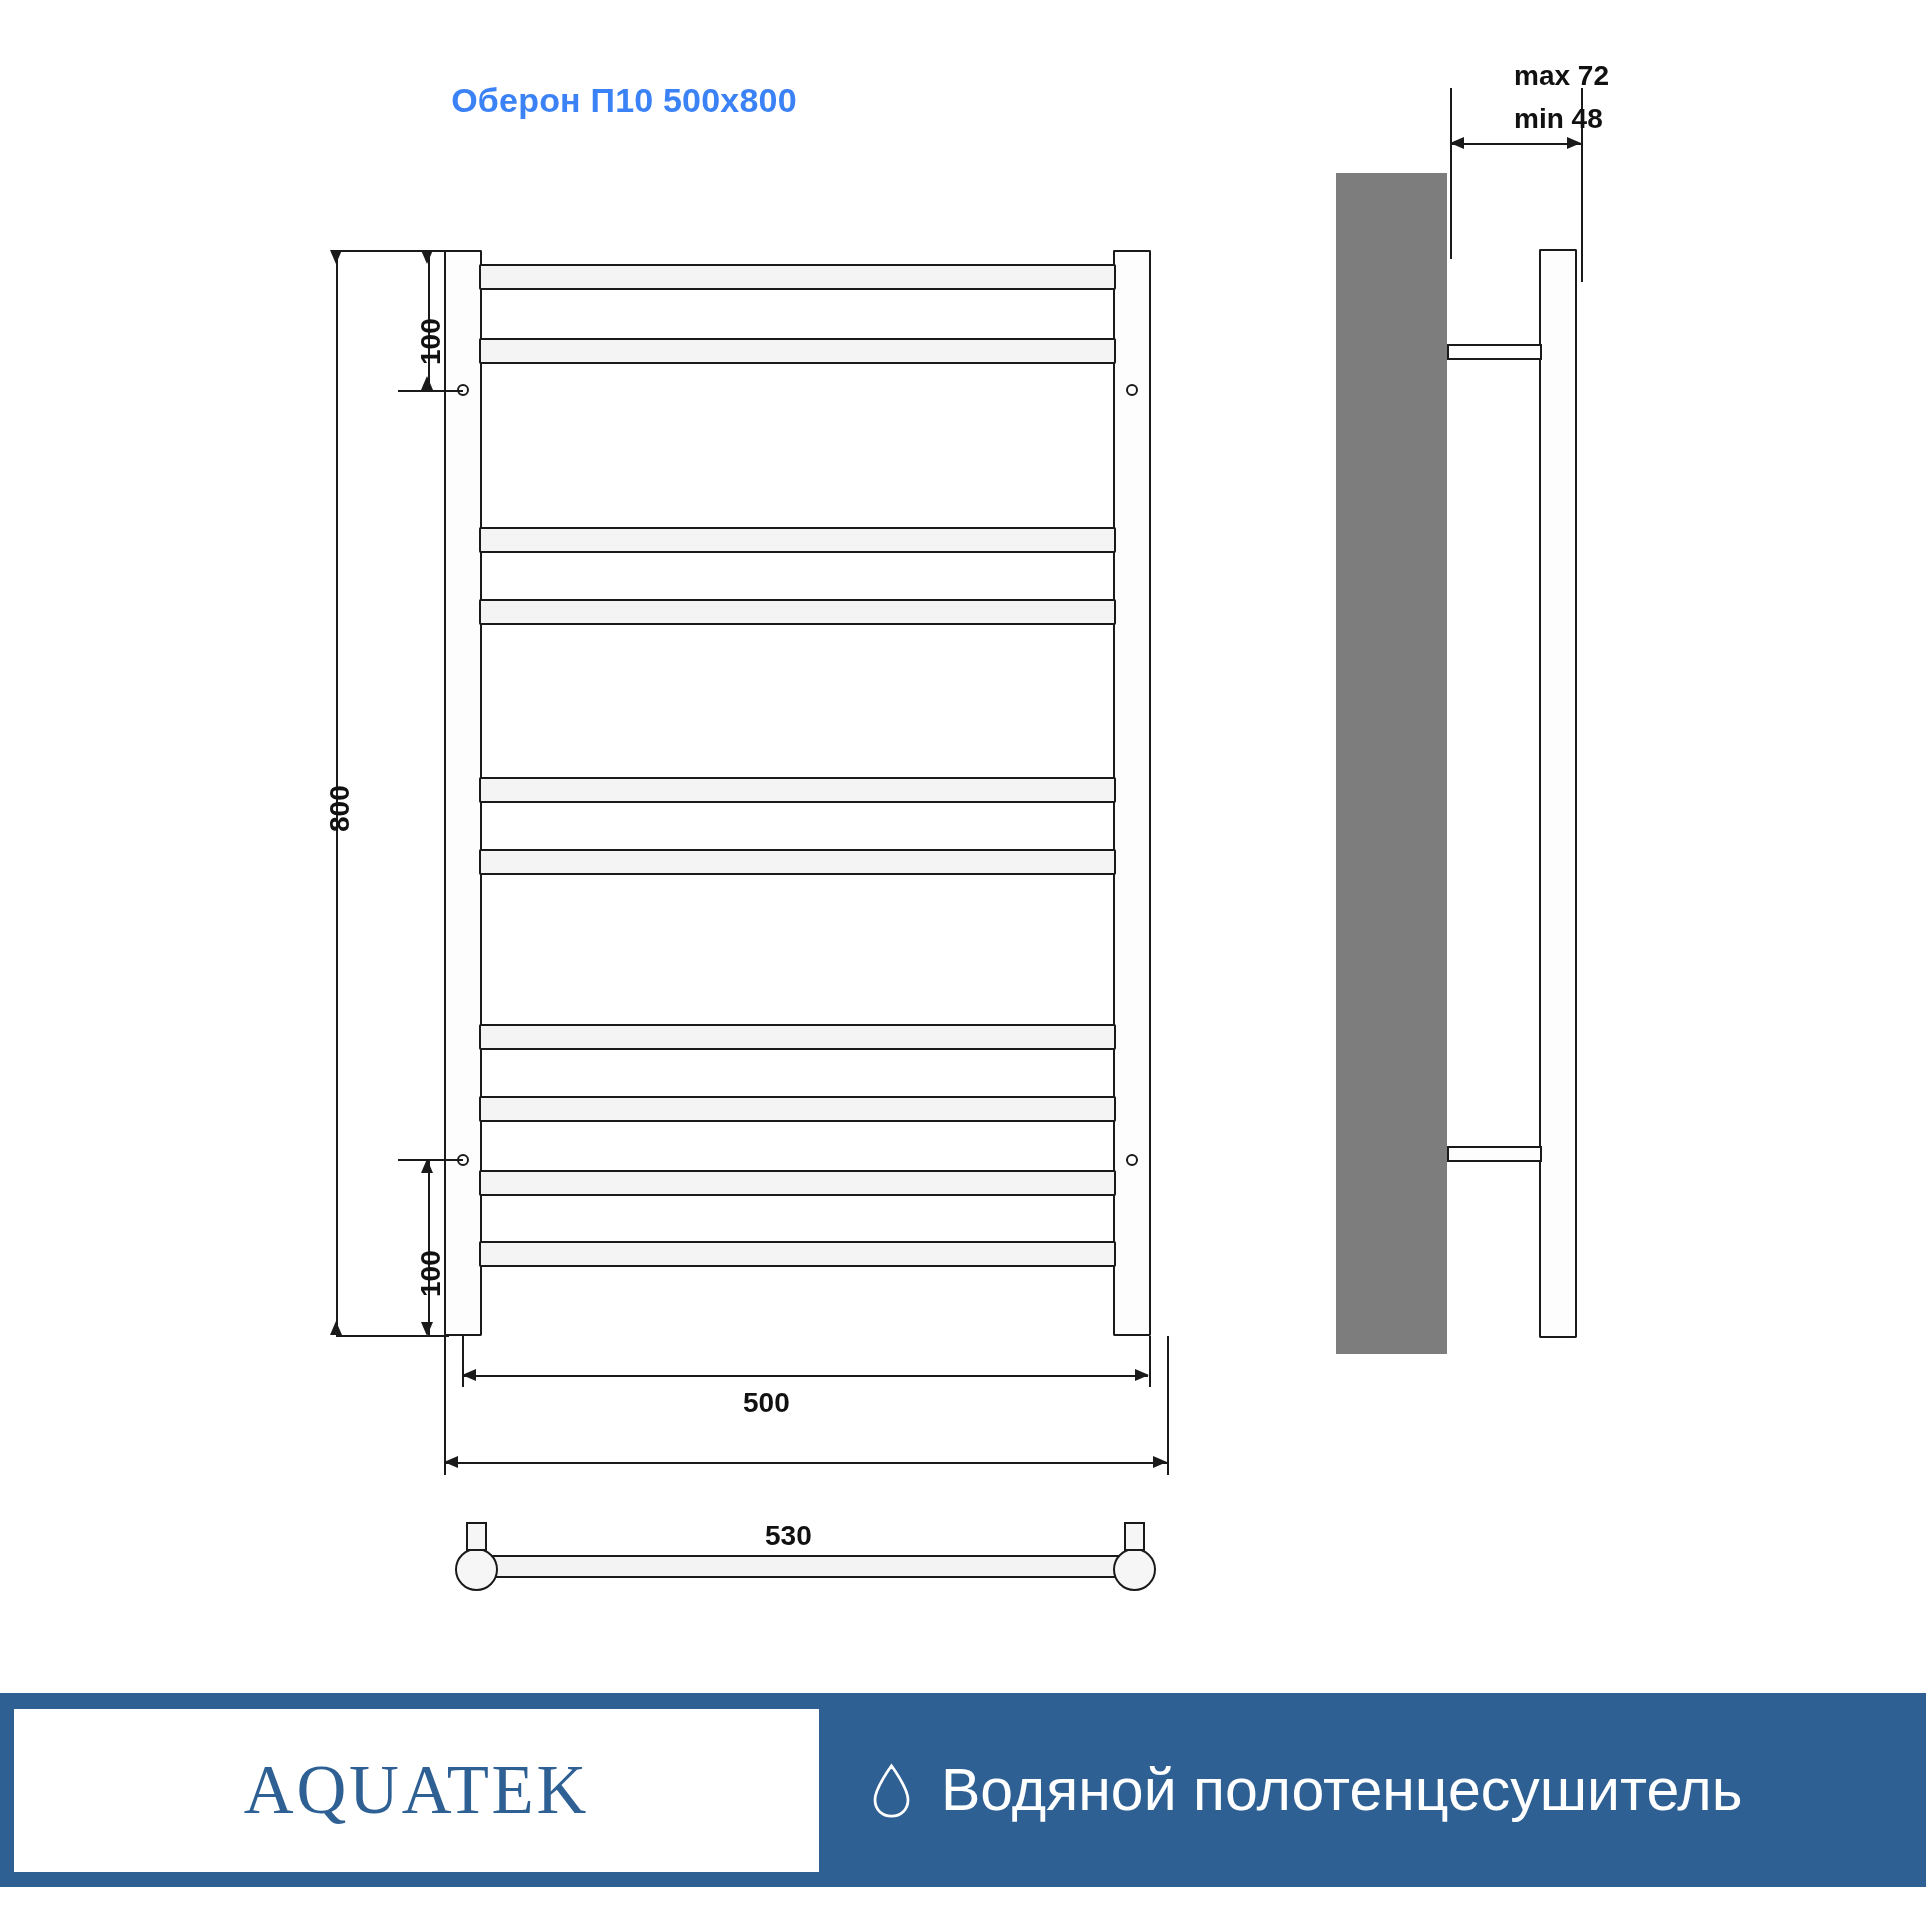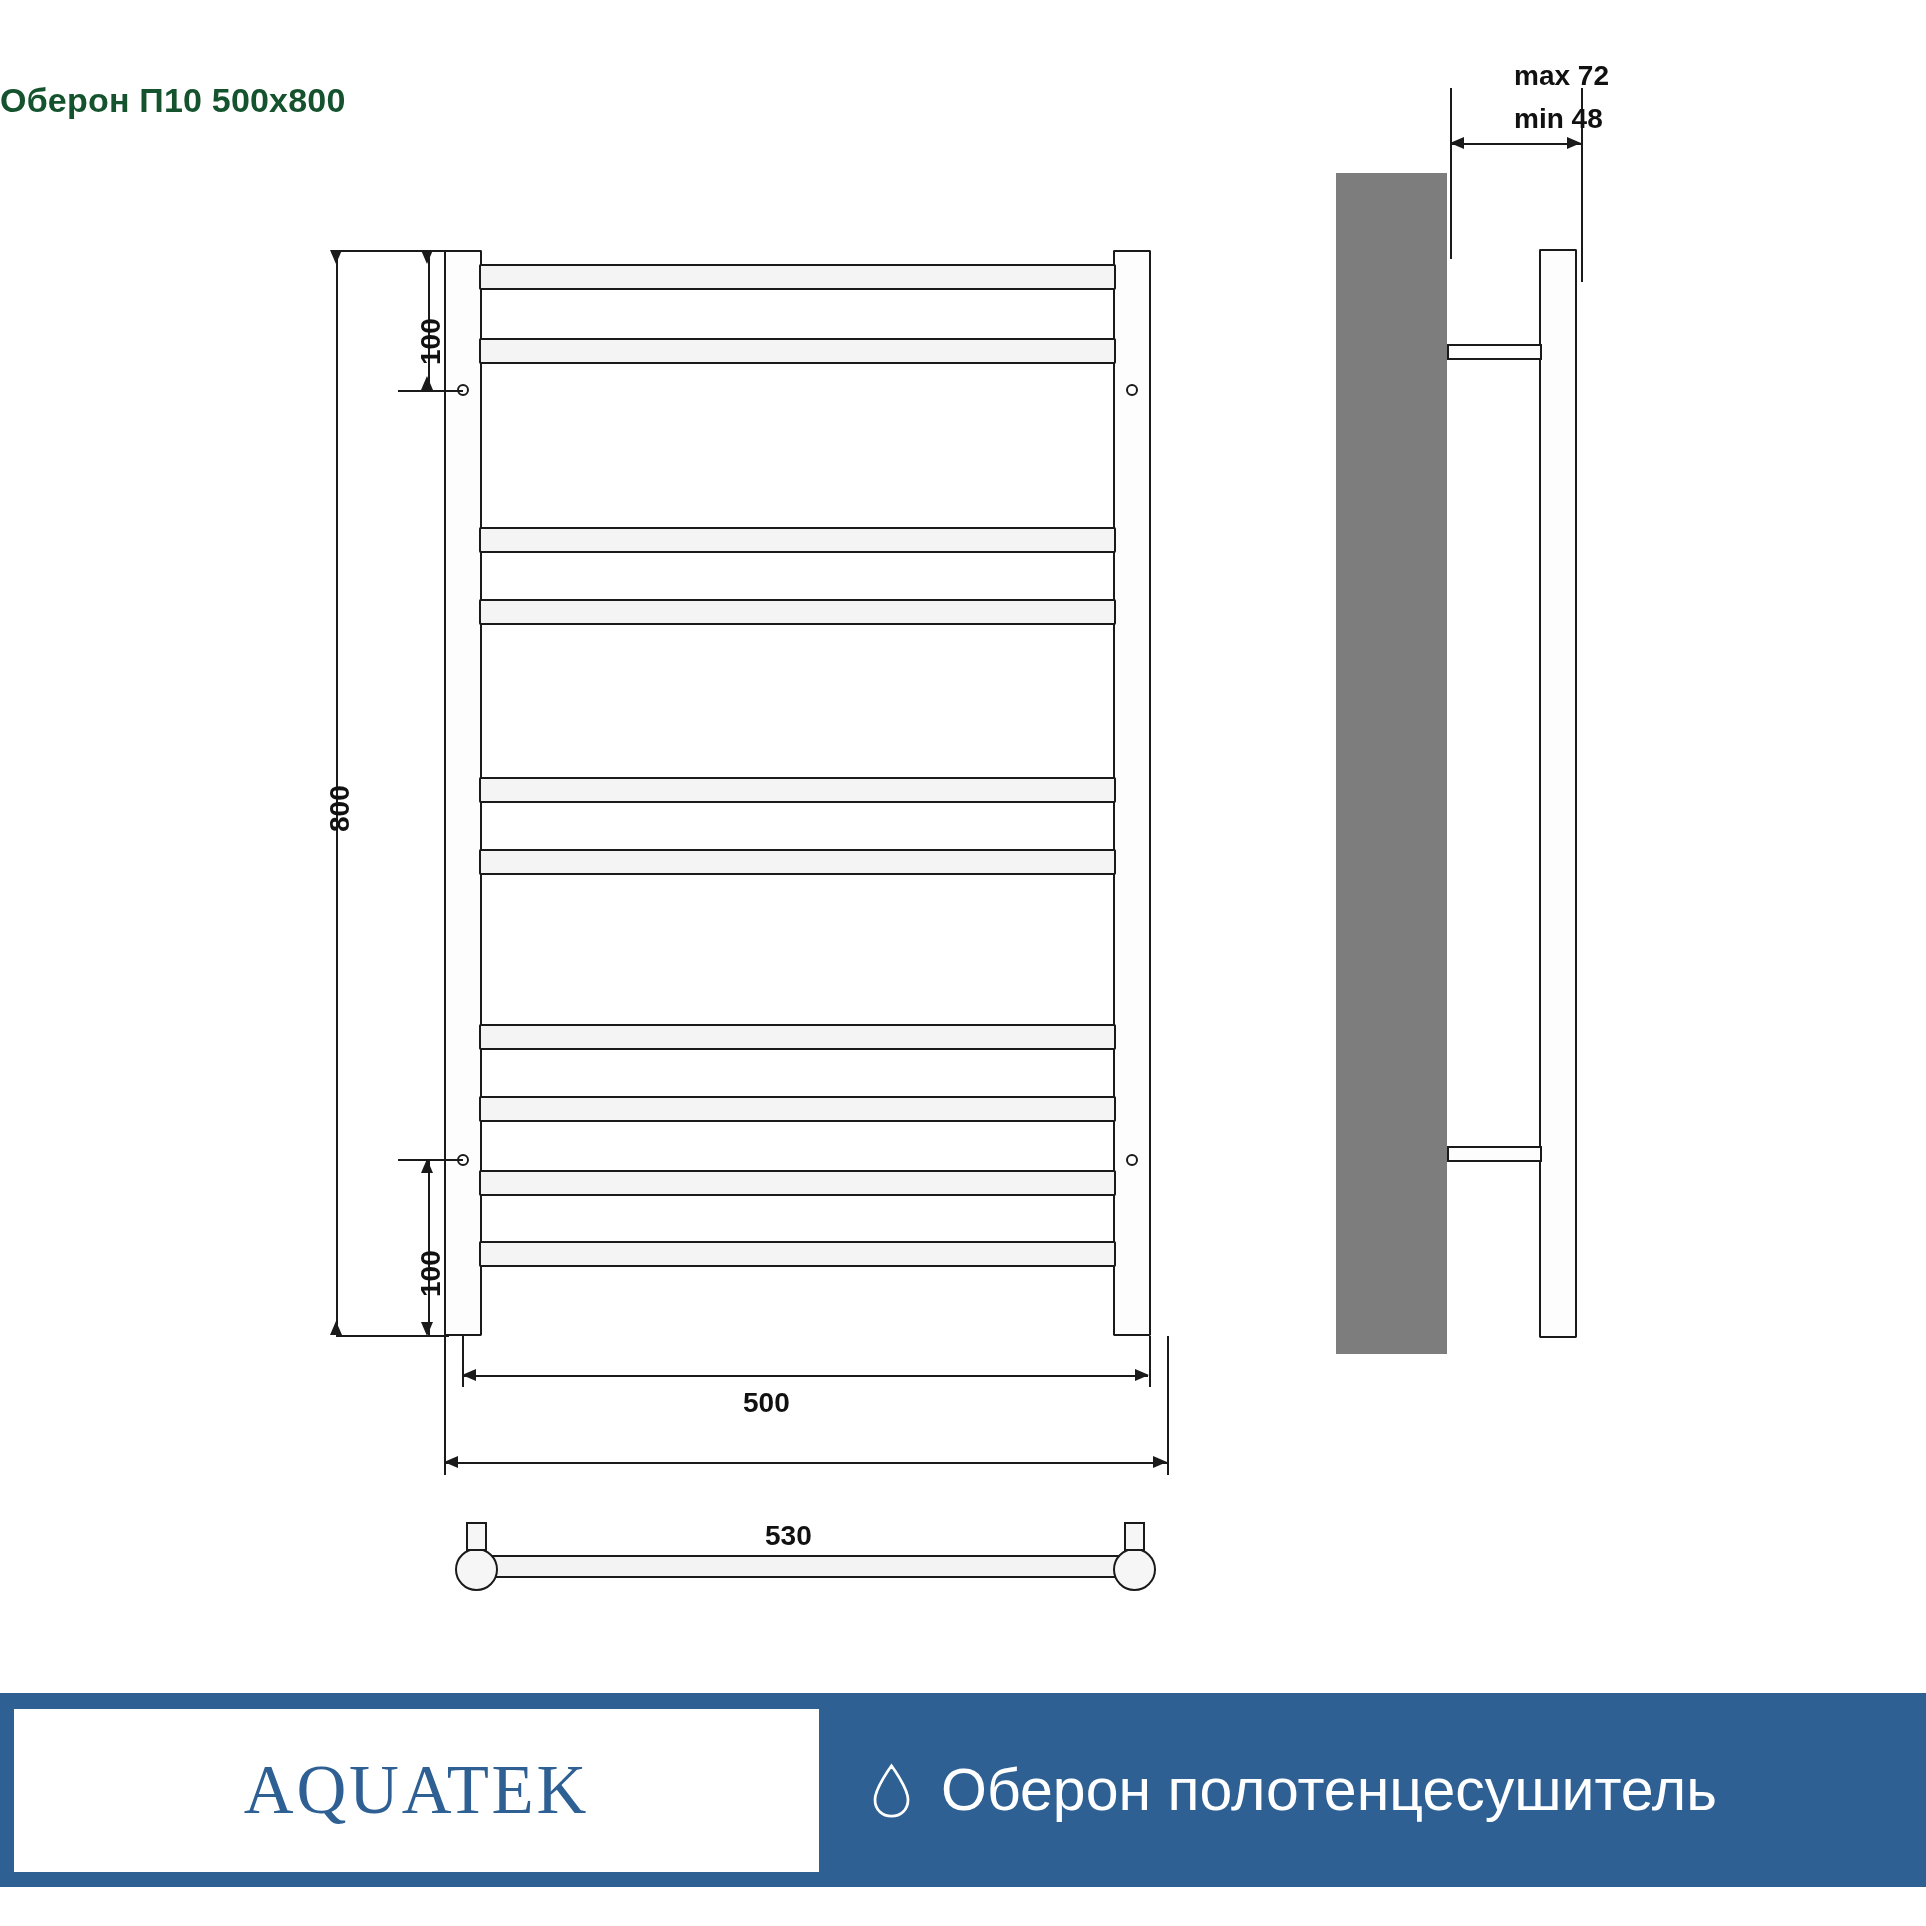--- a/index.html
+++ b/index.html
@@ -22,25 +22,25 @@
     width: 1926px;
     height: 1926px;
   }
 
   
   .title {
     position: absolute;
     left: 0;
     top: 81px;
     width: 1248px;
-    text-align: left;
+    text-align: center;
     font-size: 34px;
     font-weight: 700;
     letter-spacing: 0.2px;
-    color: #14532d;
+    color: #3b82f6;
     white-space: nowrap;
   }
 
   
   .front {
     position: absolute;
     left: 444px;
     top: 250px;
     width: 707px;
     height: 1086px;
@@ -339,18 +339,18 @@
   </div>
 
   <div class="footer">
     <div class="brandbox">
       <div class="brandtext">AQUATEK</div>
     </div>
     <div class="footer-right">
       <svg class="drop" viewBox="0 0 92 120">
         <path d="M46 6 C46 6 10 55 10 80 C10 102 26 116 46 116 C66 116 82 102 82 80 C82 55 46 6 46 6 Z" fill="none" stroke="#ffffff" stroke-width="6"></path>
       </svg>
-      <div class="footer-caption">Оберон полотенцесушитель</div>
+      <div class="footer-caption">Водяной полотенцесушитель</div>
     </div>
   </div>
 
 </div>
 
 
 </body></html>

